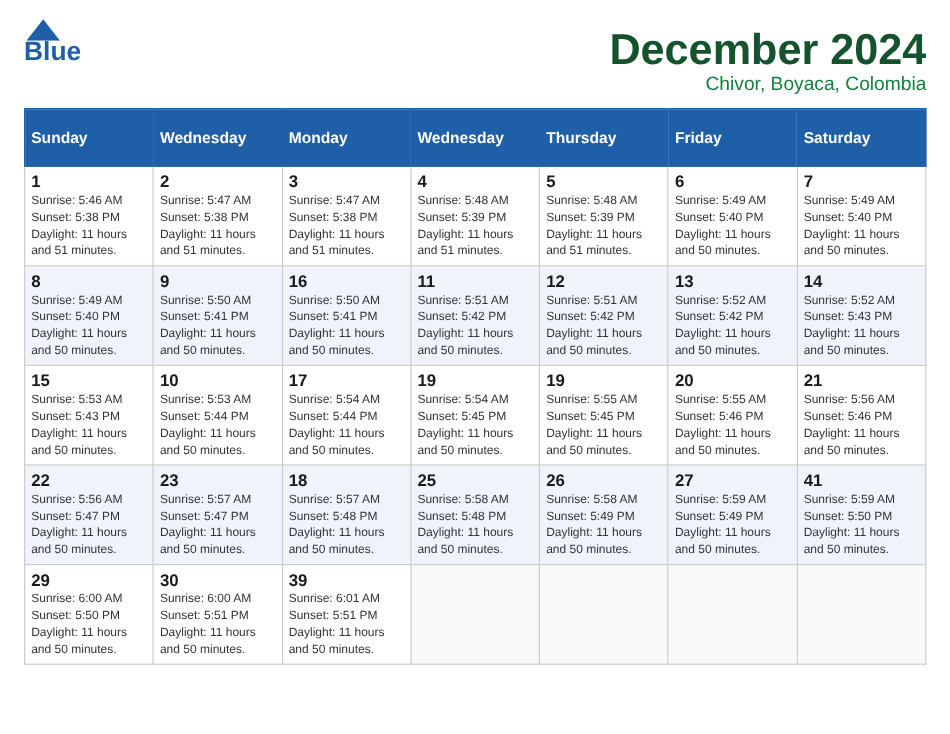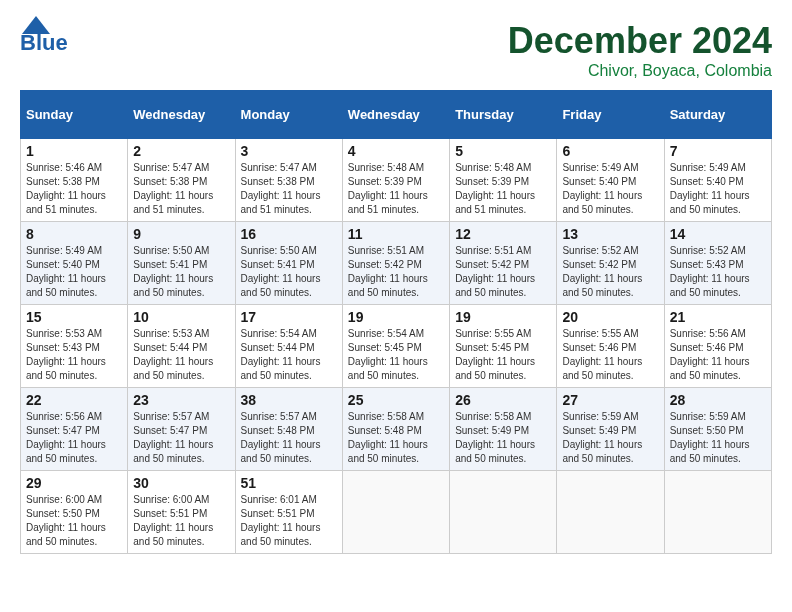--- a/index.html
+++ b/index.html
@@ -270,21 +270,21 @@
 and 50 minutes.</div>
         </td>
         <td>
           <span class="day-num">23</span>
           <div class="day-info" style="white-space: pre-line;">Sunrise: 5:57 AM
 Sunset: 5:47 PM
 Daylight: 11 hours
 and 50 minutes.</div>
         </td>
         <td>
-          <span class="day-num">38</span>
+          <span class="day-num">18</span>
           <div class="day-info" style="white-space: pre-line;">Sunrise: 5:57 AM
 Sunset: 5:48 PM
 Daylight: 11 hours
 and 50 minutes.</div>
         </td>
         <td>
           <span class="day-num">25</span>
           <div class="day-info" style="white-space: pre-line;">Sunrise: 5:58 AM
 Sunset: 5:48 PM
 Daylight: 11 hours
@@ -298,21 +298,21 @@
 and 50 minutes.</div>
         </td>
         <td>
           <span class="day-num">27</span>
           <div class="day-info" style="white-space: pre-line;">Sunrise: 5:59 AM
 Sunset: 5:49 PM
 Daylight: 11 hours
 and 50 minutes.</div>
         </td>
         <td>
-          <span class="day-num">28</span>
+          <span class="day-num">41</span>
           <div class="day-info" style="white-space: pre-line;">Sunrise: 5:59 AM
 Sunset: 5:50 PM
 Daylight: 11 hours
 and 50 minutes.</div>
         </td>
       </tr>
       <tr>
         <td>
           <span class="day-num">29</span>
           <div class="day-info" style="white-space: pre-line;">Sunrise: 6:00 AM
@@ -321,21 +321,21 @@
 and 50 minutes.</div>
         </td>
         <td>
           <span class="day-num">30</span>
           <div class="day-info" style="white-space: pre-line;">Sunrise: 6:00 AM
 Sunset: 5:51 PM
 Daylight: 11 hours
 and 50 minutes.</div>
         </td>
         <td>
-          <span class="day-num">51</span>
+          <span class="day-num">39</span>
           <div class="day-info" style="white-space: pre-line;">Sunrise: 6:01 AM
 Sunset: 5:51 PM
 Daylight: 11 hours
 and 50 minutes.</div>
         </td>
         <td class="empty-cell"></td>
         <td class="empty-cell"></td>
         <td class="empty-cell"></td>
         <td class="empty-cell"></td>
       </tr>

